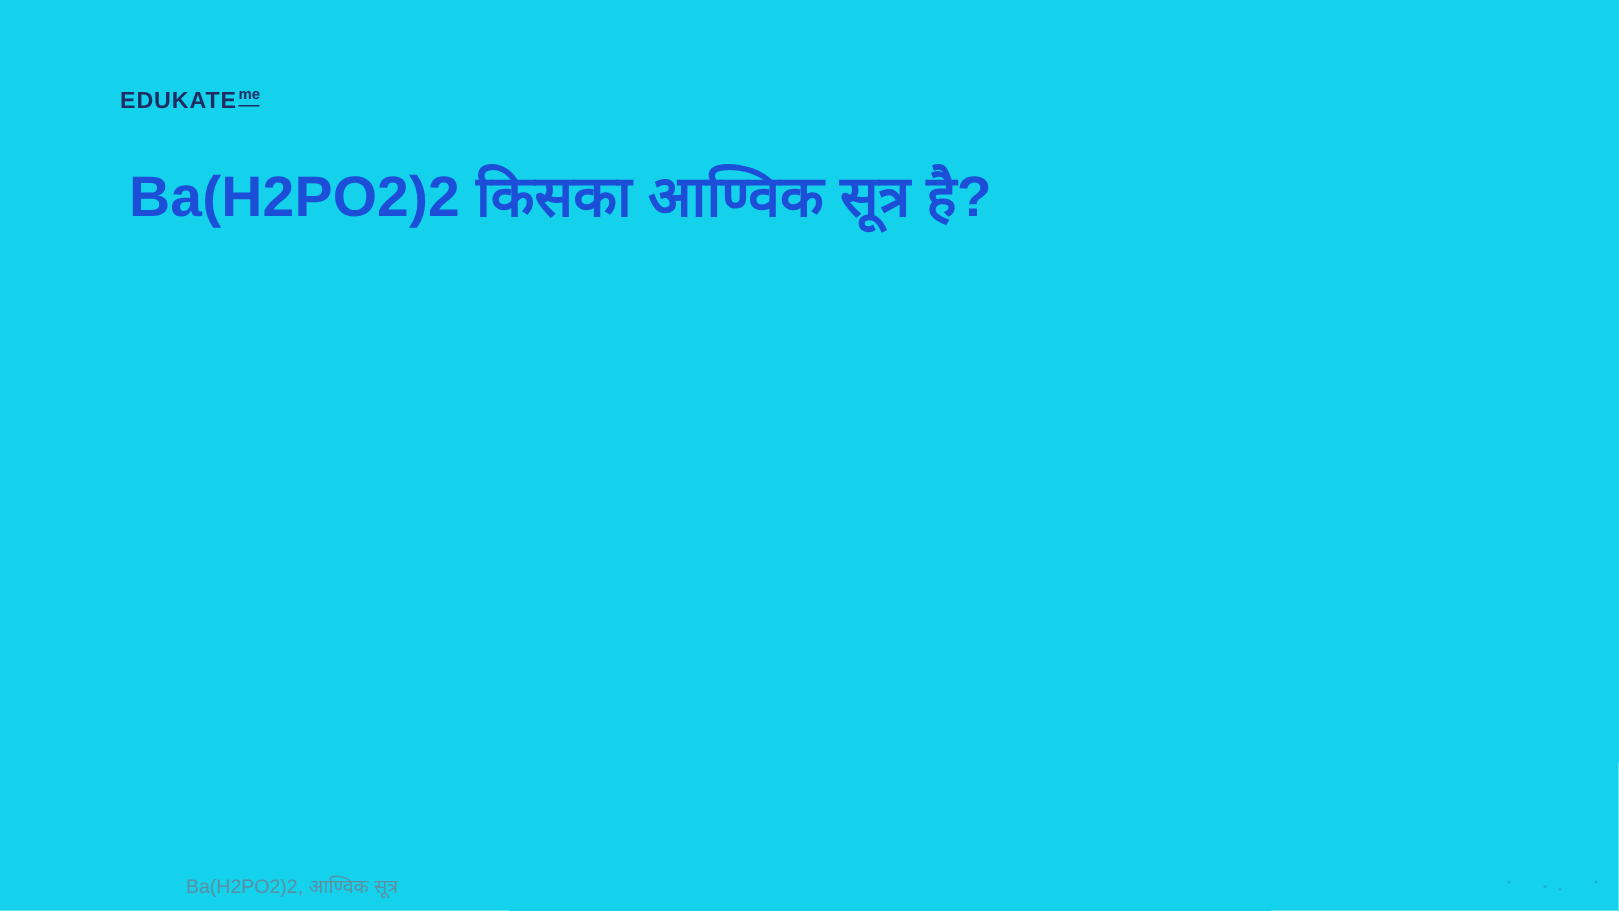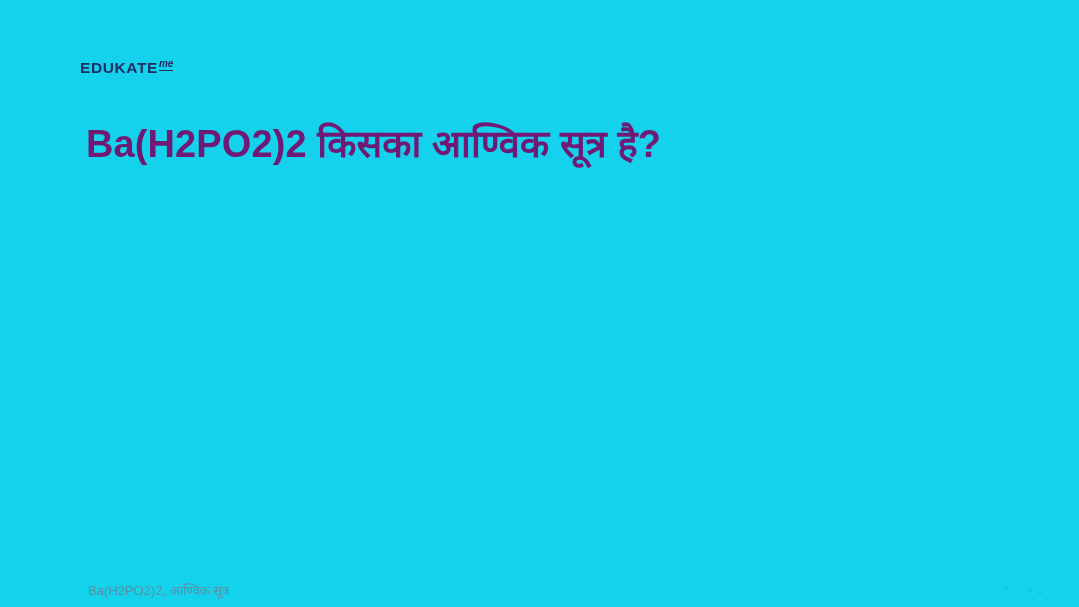--- a/index.html
+++ b/index.html
@@ -33,40 +33,39 @@
     margin-top: 46px;
   }
   .logo-word {
     font-size: 15.5px;
     font-weight: 700;
     letter-spacing: 0.6px;
     color: #1f2d63;
   }
   .logo-sup {
     font-size: 10px;
-    font-style: italic;
     font-weight: 600;
     color: #1f2d63;
     margin-left: 1px;
     position: relative;
     top: -1px;
     border-bottom: 1.4px solid #1f2d63;
     padding-bottom: 1px;
     line-height: 1;
   }
 
   
   .title {
     position: absolute;
     left: 86px;
-    top: 121px;
+    top: 109px;
     width: 910px;
     font-size: 38px;
     font-weight: 700;
-    color: #701a75;
+    color: #1d4ed8;
     line-height: 1.25;
     letter-spacing: 0.1px;
   }
 
   
   .answer {
     position: absolute;
     left: 86px;
     top: 224px;
     width: 860px;
@@ -85,20 +84,21 @@
   .footer {
     position: absolute;
     left: 88px;
     bottom: 4px;
     color: #5c8fa3;
     font-size: 13px;
     line-height: 25px;
   }
   .footer-line {
     white-space: nowrap;
+    margin-left: 36px;
   }
 
   
   .corner-mark {
     position: absolute;
     right: 6px;
     bottom: 10px;
     width: 74px;
     height: 14px;
     opacity: 0.22;

